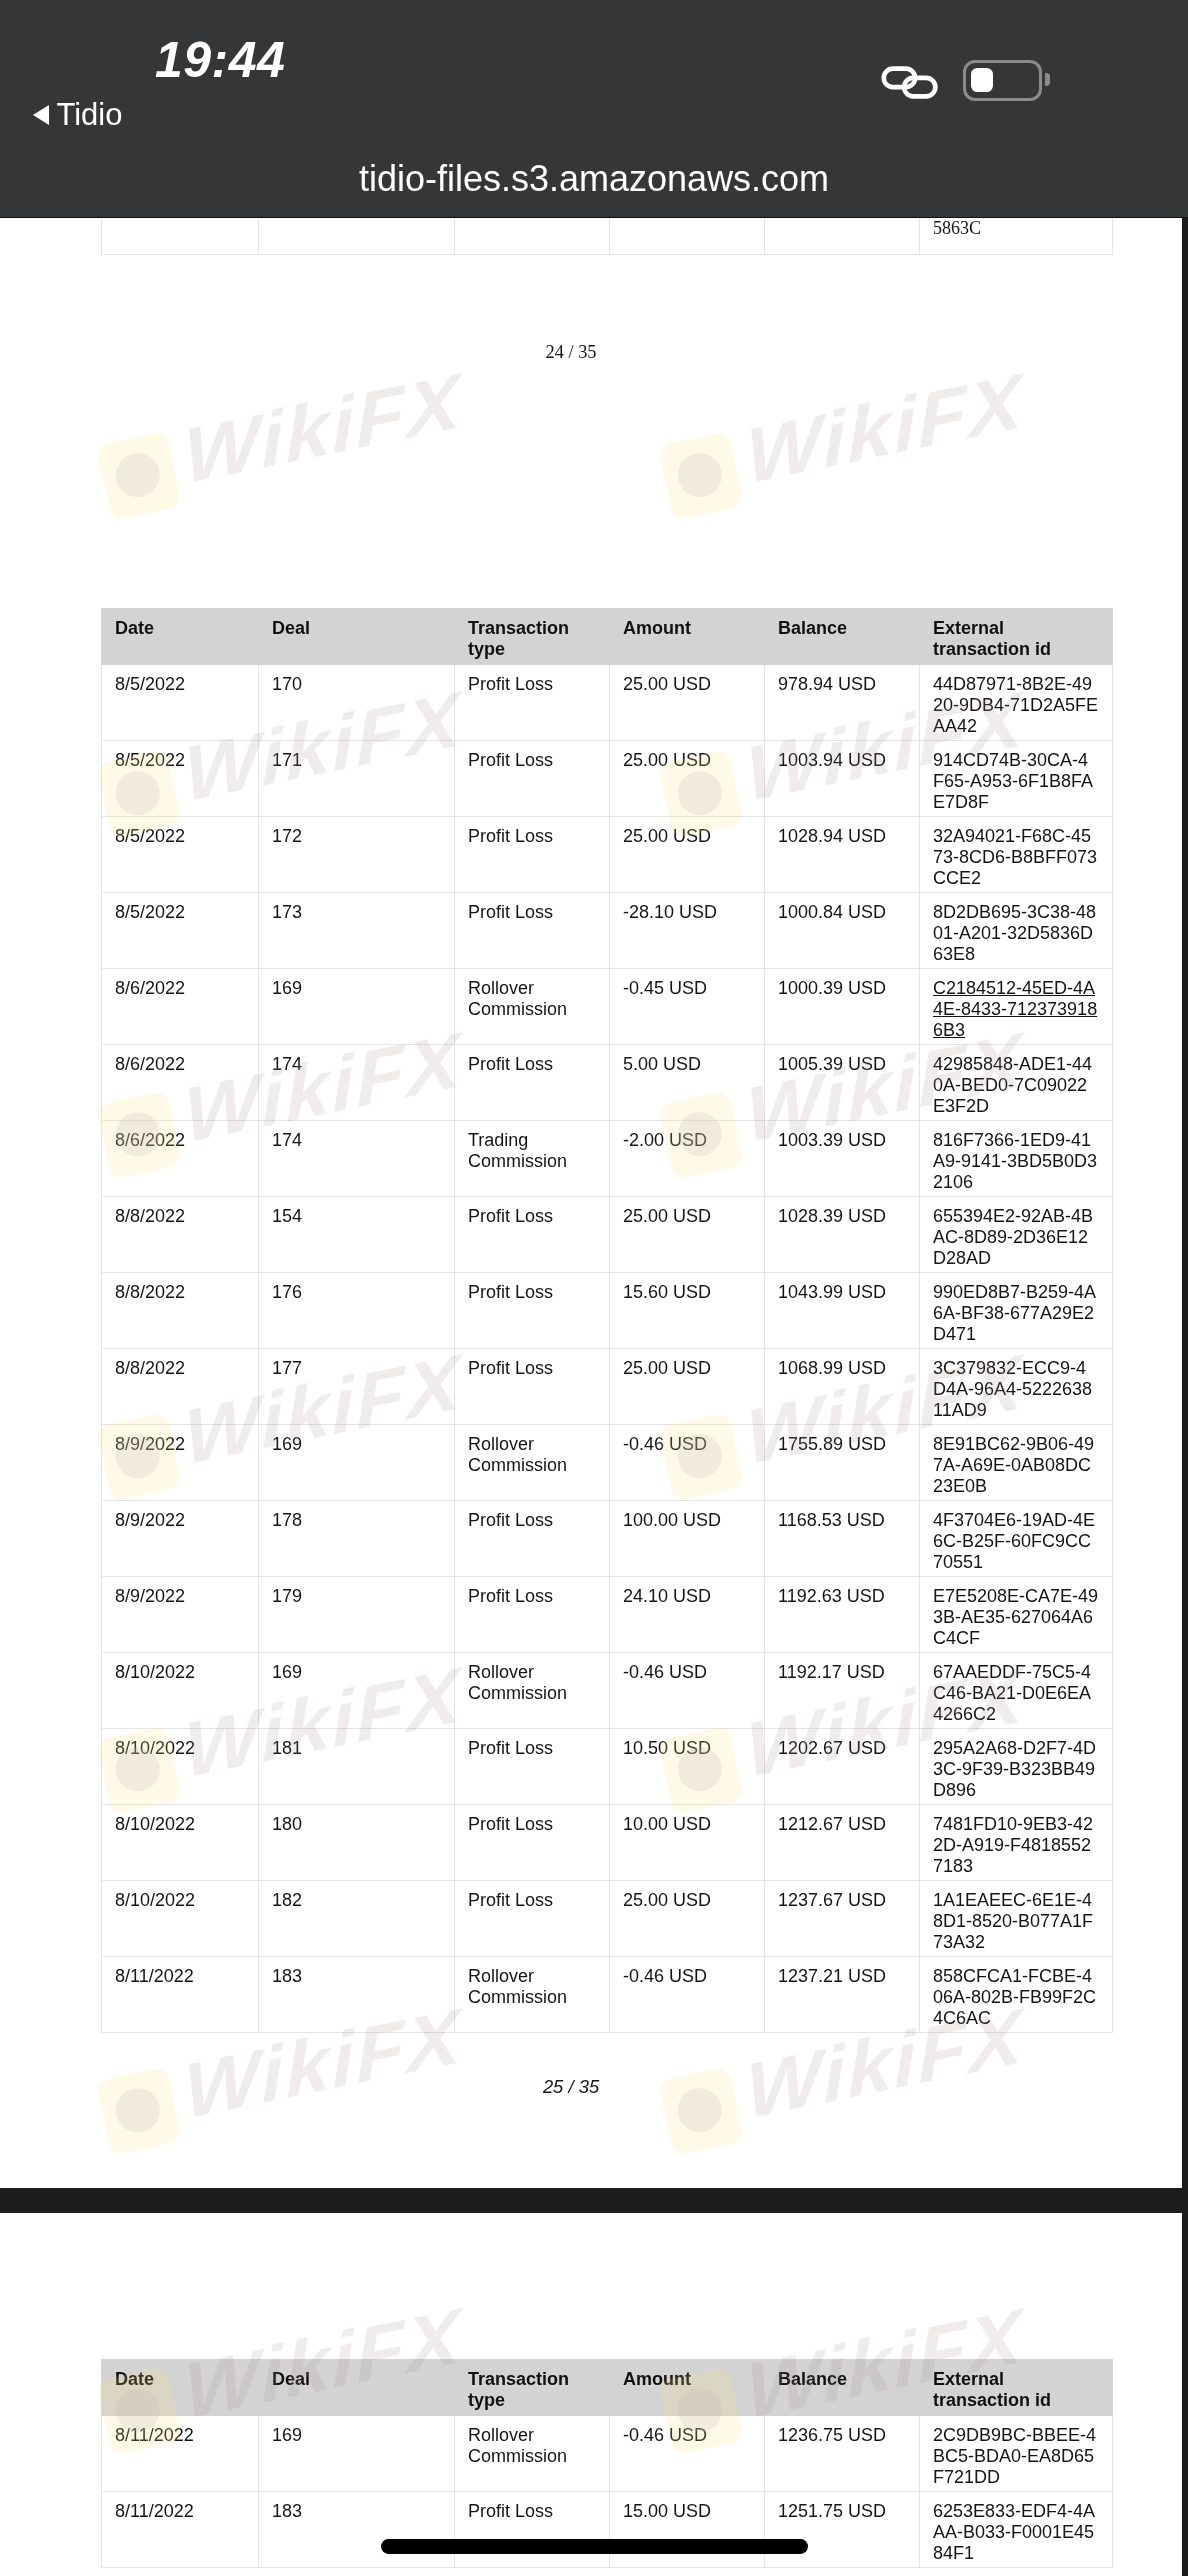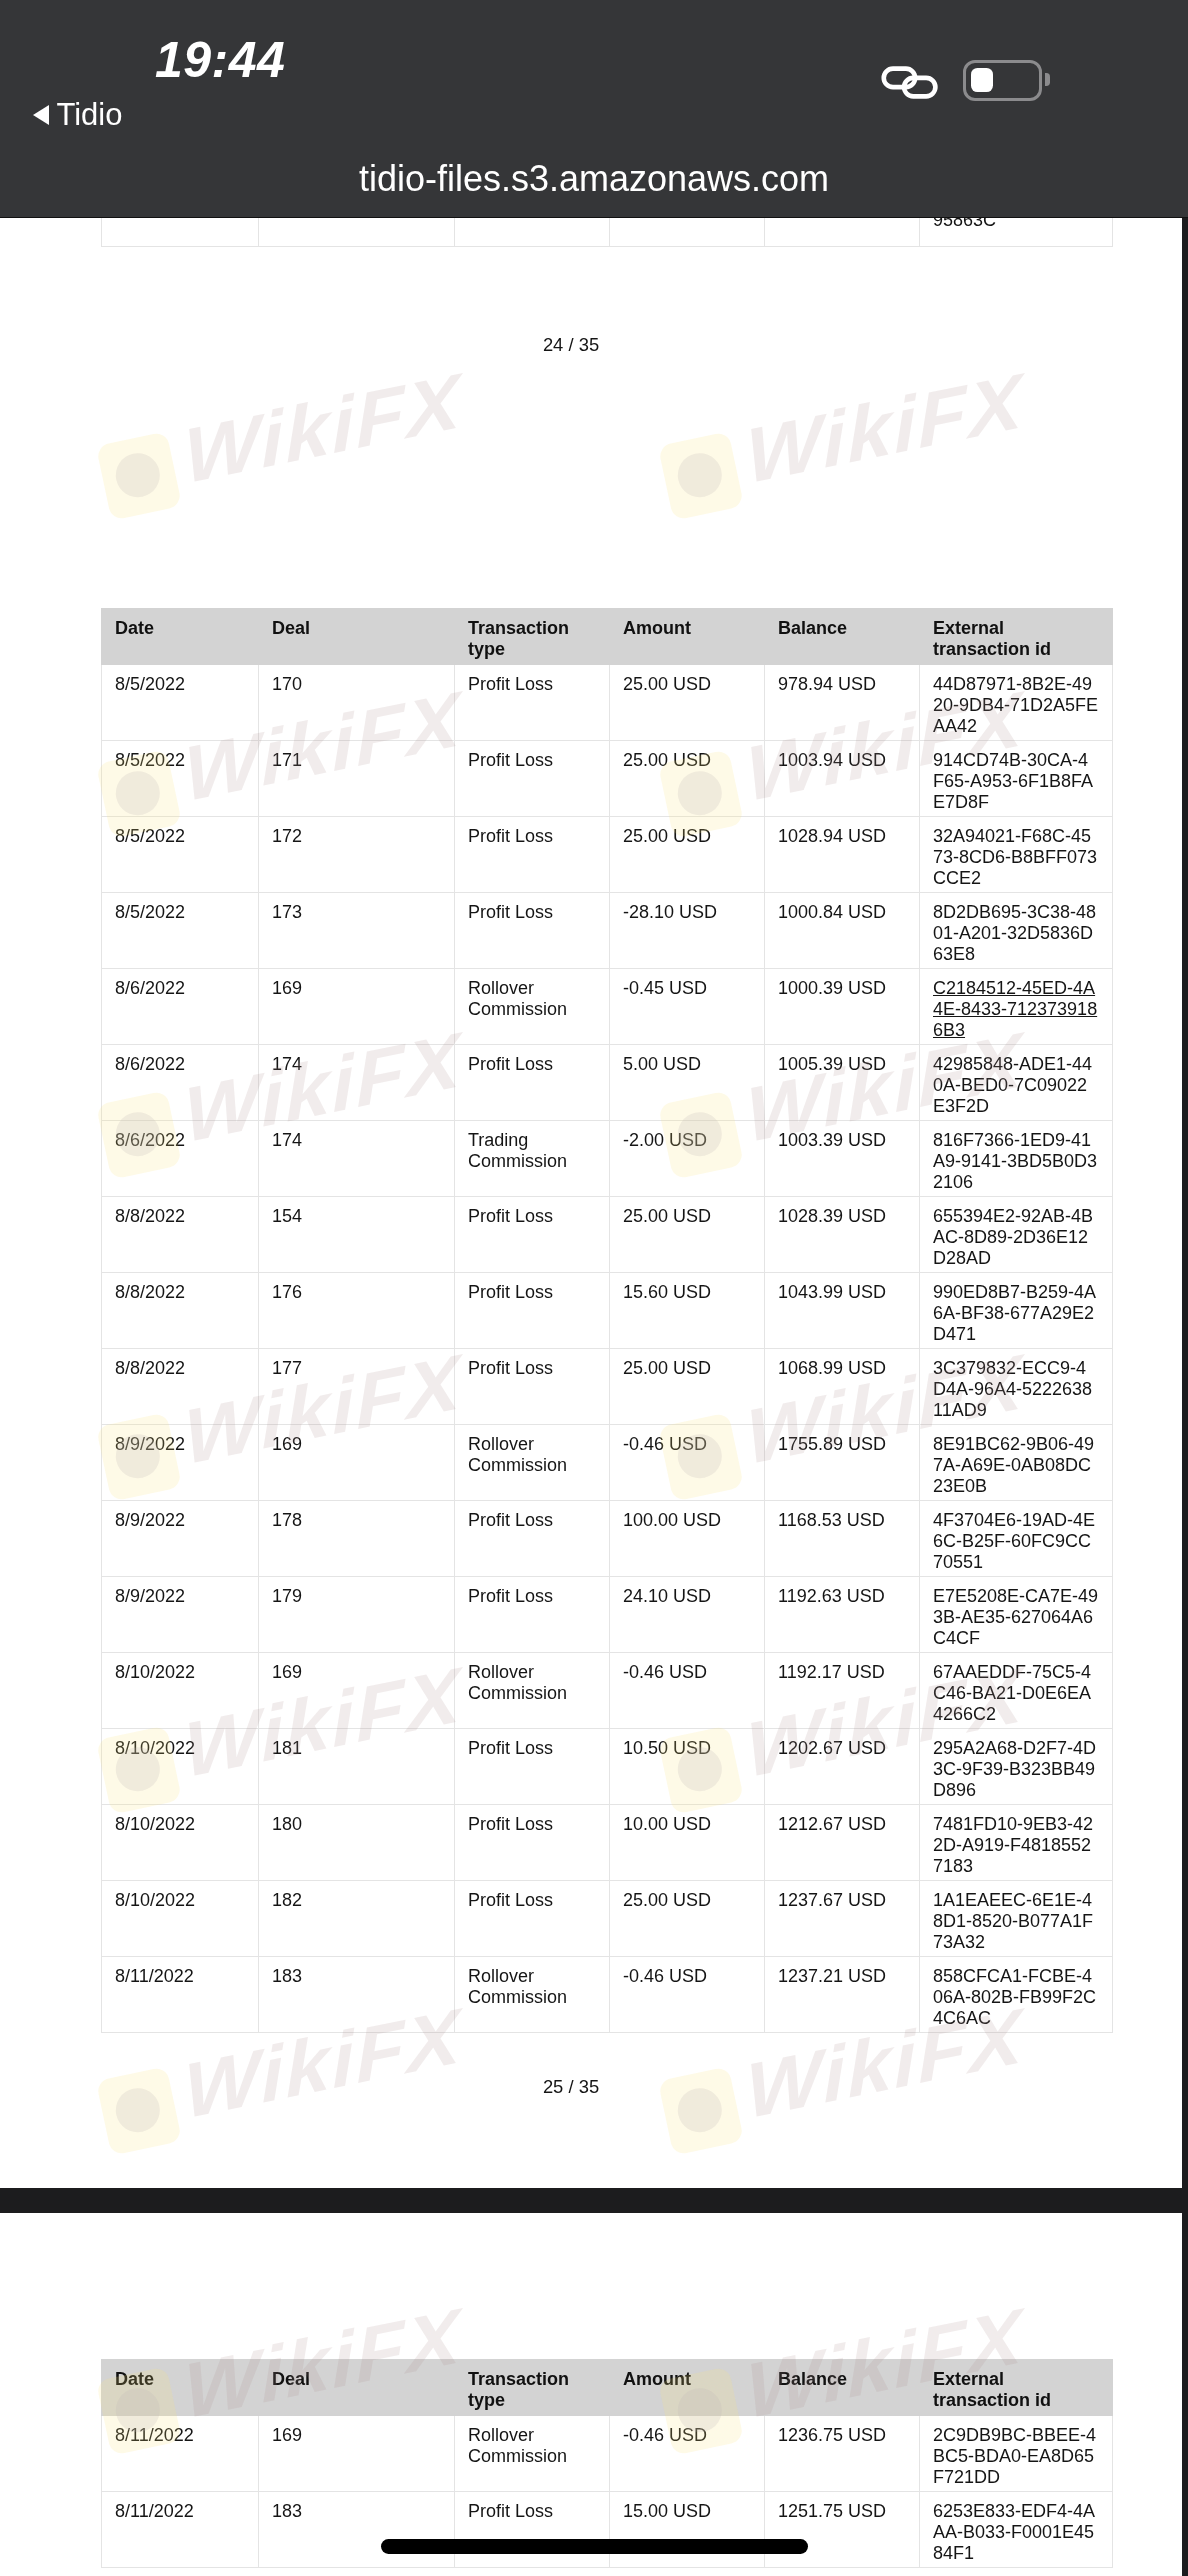--- a/index.html
+++ b/index.html
@@ -2,21 +2,21 @@
 <html style="font-size:14.7px"><head>
   <meta charset="utf-8">
   <style>
     * { box-sizing: border-box; margin: 0; padding: 0; }
     html, body { width: 1188px; height: 2576px; overflow: hidden; background: #1c1c1e; }
     body { position: relative; font-family: "Liberation Sans", sans-serif; color: #111; }
 
     
     .viewer { position: absolute; left: 0; top: 0; width: 1188px; height: 2576px; background: #1c1c1e; }
     .page { position: absolute; left: 0; width: 1182px; background: #ffffff; }
-    .page.p24 { top: 8px; height: 559px; }
+    .page.p24 { top: 16px; height: 559px; font-family: Liberation Serif, serif; }
     .page.p25 { top: 465px; height: 1723px; }
     .page.p26 { top: 2213px; height: 363px; }
 
     table.tx { position: absolute; left: 101px; width: 1011px; border-collapse: collapse; table-layout: fixed; }
     table.tx col.c-date { width: 157px; }
     table.tx col.c-deal { width: 196px; }
     table.tx col.c-type { width: 155px; }
     table.tx col.c-amt  { width: 155px; }
     table.tx col.c-bal  { width: 155px; }
     table.tx col.c-ext  { width: 193px; }
@@ -30,21 +30,21 @@
     }
     table.tx th { background: #d3d3d3; font-weight: bold; height: 56px; padding-top: 9.2px; border-color: #d3d3d3; }
     table.tx td { height: 76px; font-weight: normal; color: #151515; }
 
     .page.p24 table.tx { top: 181px; }
     .page.p25 table.tx { top: 143px; }
     .page.p26 table.tx { top: 146px; }
 
     .page-num { position: absolute; left: 0; width: 1142px; text-align: center; font-size: 18.4px; color: #151515; }
     .page.p24 .page-num { top: 326px; }
-    .page.p25 .page-num { top: 1611px; }
+    .page.p25 .page-num { top: 1611px; font-style: italic; }
 
     
     .topbar { position: absolute; left: 0; top: 0; width: 1188px; height: 218px; background: #353638; border-bottom: 1.8px solid #111; z-index: 5; }
     .time { position: absolute; left: 155px; top: 31px; font-size: 50px; font-weight: bold; color: #ffffff; letter-spacing: 0.5px; font-style: italic; }
     .back { position: absolute; left: 33px; top: 96px; height: 37px; display: flex; align-items: center; gap: 7.4px; color: #fff; font-size: 31px; cursor: pointer; }
     .back .tri { width: 0; height: 0; border-top: 10px solid transparent; border-bottom: 10px solid transparent; border-right: 16.6px solid #fff; }
     .url { position: absolute; left: 0; top: 158px; width: 1188px; text-align: center; color: #fff; font-size: 36px; }
     .link-icon { position: absolute; left: 881px; top: 64px; width: 59px; height: 37px; }
     .battery { position: absolute; left: 963px; top: 60px; width: 79px; height: 41px; border: 3.7px solid #8b8b8d; border-radius: 12px; }
     .battery .fill { position: absolute; left: 4.6px; top: 4.6px; width: 22px; height: 24px; background: #fff; border-radius: 6.4px; }

